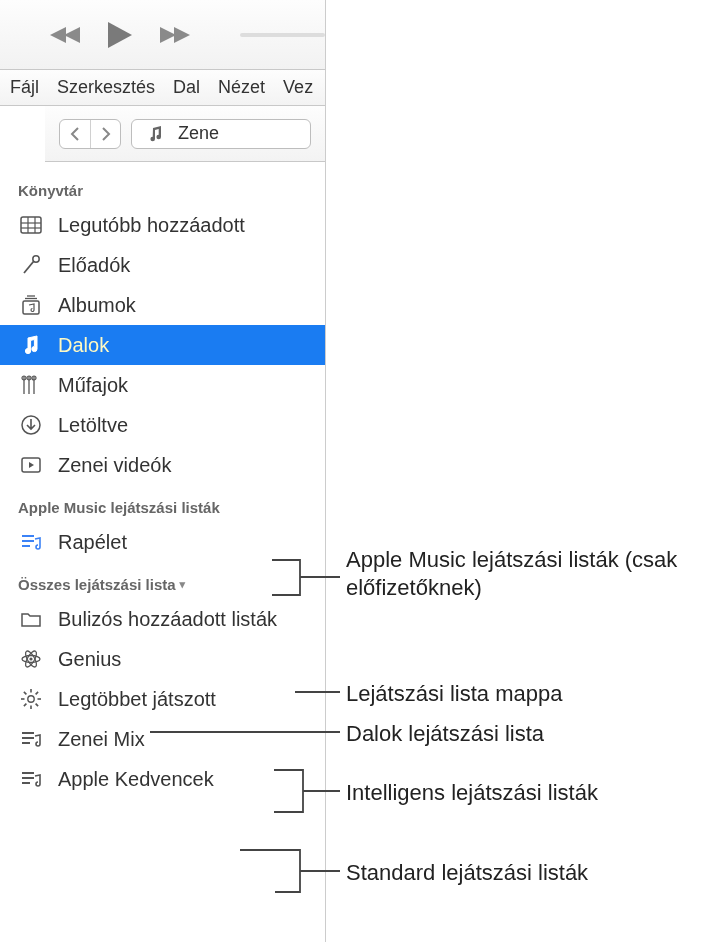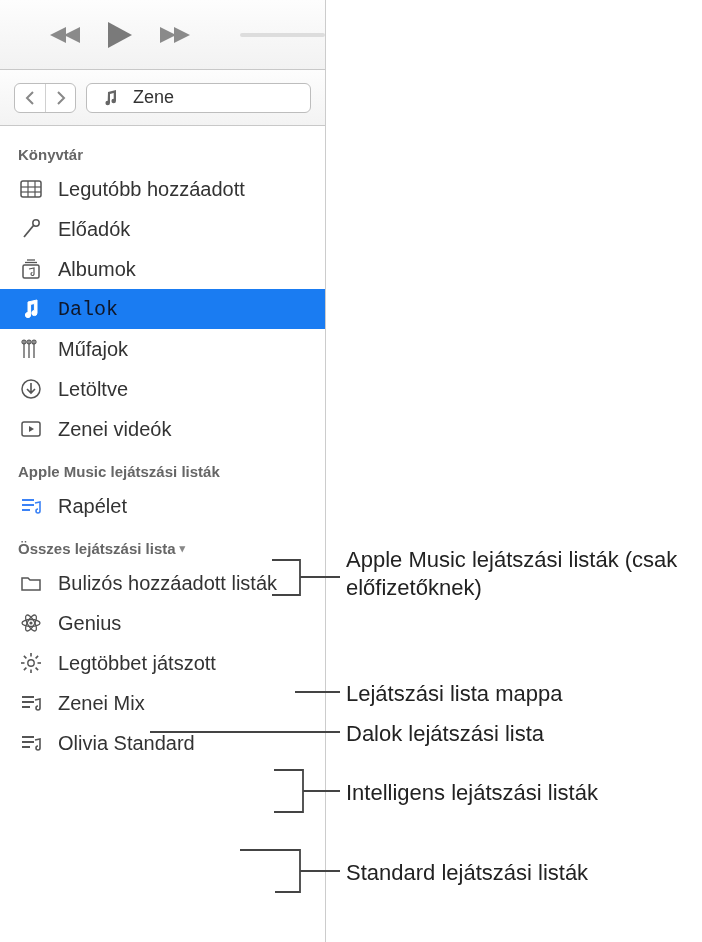--- a/index.html
+++ b/index.html
@@ -42,21 +42,21 @@
     padding: 0 10px; gap: 18px;
     font-size: 18px; color:#333;
   }
   .menuitem { cursor:default; }
   
   .navrow {
     height: 56px;
     background: linear-gradient(#fdfdfd,#f3f3f3);
     border-bottom: 1px solid #c8c8c8;
     display:flex; align-items:center;
-    padding: 0 14px; gap: 10px;
+    padding: 0 14px; gap: 10px; margin-left: 45px;
   }
   .navseg {
     display:flex; border:1px solid #bdbdbd; border-radius:6px;
     overflow:hidden; background:#fff; height:30px;
   }
   .navseg .nbtn {
     width:30px; display:flex; align-items:center; justify-content:center;
     color:#888; cursor:pointer;
   }
   .navseg .nbtn + .nbtn { border-left:1px solid #d0d0d0; }
@@ -73,21 +73,21 @@
     font-size:15px; font-weight:600; color:#666;
     padding: 14px 18px 6px;
     display:flex; align-items:center; gap:4px;
   }
   .section-header .chev { color:#888; font-size:11px; }
   .item {
     height:40px; display:flex; align-items:center;
     padding-left: 18px; gap: 14px;
     font-size:20px; color:#333; cursor:pointer;
   }
-  .item.selected { background:#1a7cf2; color:#0f172a;font-family:Liberation Mono, monospace; }
+  .item.selected { background:#1a7cf2; color:#fef9c3; }
   .item.selected .ico svg { stroke:#fff; fill:#fff; }
   .ico { width:26px; height:26px; display:flex; align-items:center; justify-content:center; }
   .ico svg { display:block; }
   .item .label { flex:1; white-space:nowrap; overflow:hidden; text-overflow:ellipsis; }
 
   
   .callouts {
     position:absolute; left:346px; top:0; width:350px; height:942px;
     font-size: 22px; color:#222;
     pointer-events:none;
@@ -112,20 +112,27 @@
         </svg>
     </div>
     <div class="tbtn">
       <svg width="32" height="20" viewBox="0 0 32 20">
           <path d="M2 2 L18 10 L2 18 Z M16 2 L32 10 L16 18 Z" fill="#8a8a8a"></path>
         </svg>
     </div>
     <div class="scrub"></div>
   </div>
 
+  <div class="menubar">
+    <span class="menuitem">Fájl</span>
+    <span class="menuitem">Szerkesztés</span>
+    <span class="menuitem">Dal</span>
+    <span class="menuitem">Nézet</span>
+    <span class="menuitem">Vez</span>
+  </div>
 
   <div class="navrow">
     <div class="navseg">
       <div class="nbtn">
         <svg width="12" height="14" viewBox="0 0 12 14">
             <path d="M9 1 L3 7 L9 13" stroke="#888" stroke-width="2" fill="none"></path>
           </svg>
       </div>
       <div class="nbtn">
         <svg width="12" height="14" viewBox="0 0 12 14">
@@ -300,21 +307,21 @@
 
     <div class="item">
       <span class="ico">
         <svg width="22" height="22" viewBox="0 0 22 22">
             <line x1="2" y1="5" x2="14" y2="5" stroke="#555" stroke-width="2"></line>
             <line x1="2" y1="10" x2="14" y2="10" stroke="#555" stroke-width="2"></line>
             <line x1="2" y1="15" x2="10" y2="15" stroke="#555" stroke-width="2"></line>
             <path d="M15 8 L20 7 L20 16 A2 2 0 1 1 18 14" fill="none" stroke="#555" stroke-width="1.6"></path>
           </svg>
       </span>
-      <span class="label">Olivia Standard</span>
+      <span class="label">Apple Kedvencek</span>
     </div>
 
   </div>
 </div>
 
 <svg class="connector" style="left:0;top:0;" width="702" height="942">
 
   <path d="M272 560 L300 560 L300 595 L272 595 M300 577 L340 577"></path>
 
   <path d="M295 692 L340 692"></path>

